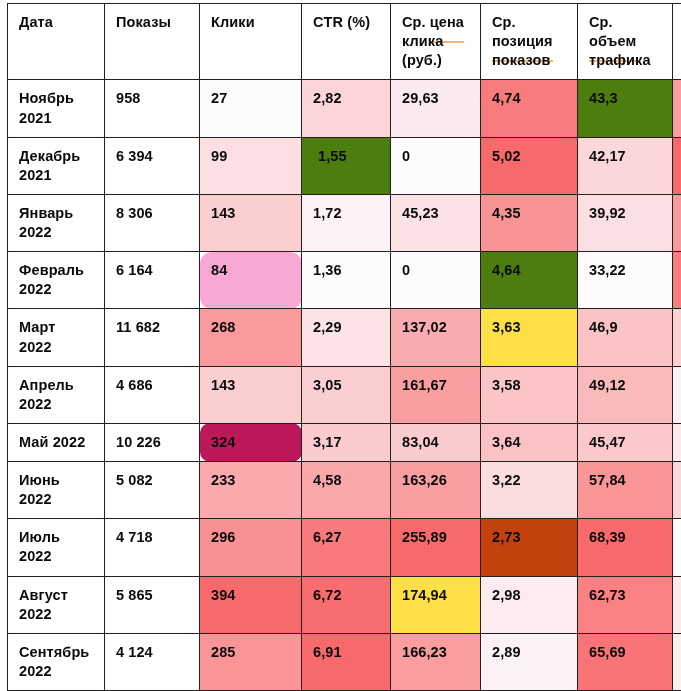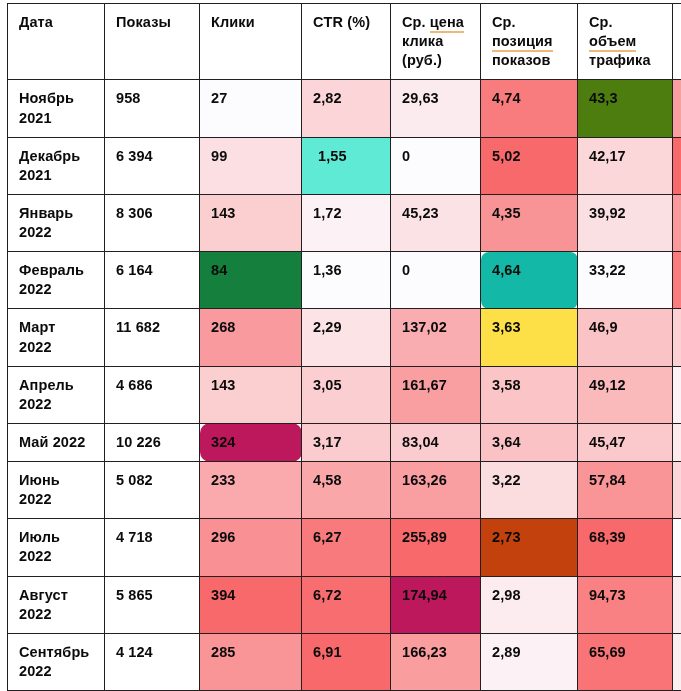--- a/index.html
+++ b/index.html
@@ -37,21 +37,21 @@
   .c1{width:83px;}
   .c2{width:90px;}
   .c3{width:77px;}
   .c4{width:78px;}
   .c5{width:85px;}
   .c6{width:83px;}
   .c7{width:86px;}
   .hd-line{display:block;white-space:nowrap;}
   .sp{
     border-bottom:2.2px solid #f0b878;
-    padding-bottom:1px;
+    padding-bottom:11px;
     margin-top:12px;
   }
   td.date{background:#ffffff;white-space:pre-line;}
   td.imps{background:#ffffff;}
   tr.r-may td{padding-top:9px;padding-bottom:9px;}
 </style>
 </head>
 <body>
 
 <div id="sheet">
@@ -98,45 +98,45 @@
           <td class="c4" style="background: rgb(252, 235, 238);">29,63</td>
           <td class="c5" style="background: rgb(248, 123, 125);">4,74</td>
           <td class="c6" style="background: #4d7c0f;">43,3</td>
           <td class="c7" style="background: rgb(249, 159, 161);">2,57</td>
         </tr>
         <tr>
           <td class="c0 date">Декабрь
 2021</td>
           <td class="c1 imps">6 394</td>
           <td class="c2" style="background: rgb(251, 223, 226);">99</td>
-          <td class="c3" style="background: #5eead4; padding-left: 16px;">1,55</td>
+          <td class="c3" style="background: #4d7c0f; padding-left: 16px;">1,55</td>
           <td class="c4" style="background: rgb(252, 252, 255);">0</td>
           <td class="c5" style="background: rgb(248, 105, 107);">5,02</td>
           <td class="c6" style="background: rgb(251, 215, 217);">42,17</td>
           <td class="c7" style="background: rgb(248, 105, 107);">3,02</td>
         </tr>
         <tr>
           <td class="c0 date">Январь
 2022</td>
           <td class="c1 imps">8 306</td>
           <td class="c2" style="background: rgb(251, 206, 208);">143</td>
           <td class="c3" style="background: rgb(252, 242, 245);">1,72</td>
           <td class="c4" style="background: rgb(251, 226, 229);">45,23</td>
           <td class="c5" style="background: rgb(249, 148, 150);">4,35</td>
           <td class="c6" style="background: rgb(251, 224, 227);">39,92</td>
           <td class="c7" style="background: rgb(249, 153, 155);">2,62</td>
         </tr>
         <tr>
           <td class="c0 date">Февраль
 2022</td>
           <td class="c1 imps">6 164</td>
-          <td class="c2" style="background: #15803d;">84</td>
+          <td class="c2" style="background: #f9a8d4; border-radius: 12px;">84</td>
           <td class="c3" style="background: rgb(252, 252, 255);">1,36</td>
           <td class="c4" style="background: rgb(252, 252, 255);">0</td>
-          <td class="c5" style="background: #14b8a6; border-radius: 8px;">4,64</td>
+          <td class="c5" style="background: #4d7c0f;">4,64</td>
           <td class="c6" style="background: rgb(252, 252, 255); margin-left: 48px;">33,22</td>
           <td class="c7" style="background: rgb(249, 124, 126);">2,86</td>
         </tr>
         <tr>
           <td class="c0 date">Март
 2022</td>
           <td class="c1 imps">11 682</td>
           <td class="c2" style="background: rgb(249, 155, 158);">268</td>
           <td class="c3" style="background: rgb(251, 227, 230);">2,29</td>
           <td class="c4" style="background: rgb(250, 173, 176);">137,02</td>
@@ -186,23 +186,23 @@
           <td class="c5" style="background: #c2410c;">2,73</td>
           <td class="c6" style="background: rgb(248, 105, 107);">68,39</td>
           <td class="c7" style="background: rgb(252, 252, 255);">1,79</td>
         </tr>
         <tr>
           <td class="c0 date">Август
 2022</td>
           <td class="c1 imps">5 865</td>
           <td class="c2" style="background: rgb(248, 105, 107);">394</td>
           <td class="c3" style="background: rgb(248, 110, 112);">6,72</td>
-          <td class="c4" style="background: #be185d;">174,94</td>
+          <td class="c4" style="background: #fde047;">174,94</td>
           <td class="c5" style="background: rgb(252, 236, 239);">2,98</td>
-          <td class="c6" style="background: rgb(249, 129, 131);">94,73</td>
+          <td class="c6" style="background: rgb(249, 129, 131);">62,73</td>
           <td class="c7" style="background: rgb(252, 235, 238);">1,93</td>
         </tr>
         <tr>
           <td class="c0 date">Сентябрь
 2022</td>
           <td class="c1 imps">4 124</td>
           <td class="c2" style="background: rgb(249, 149, 151);">285</td>
           <td class="c3" style="background: rgb(248, 105, 107);">6,91</td>
           <td class="c4" style="background: rgb(249, 157, 159);">166,23</td>
           <td class="c5" style="background: rgb(252, 242, 245);">2,89</td>

